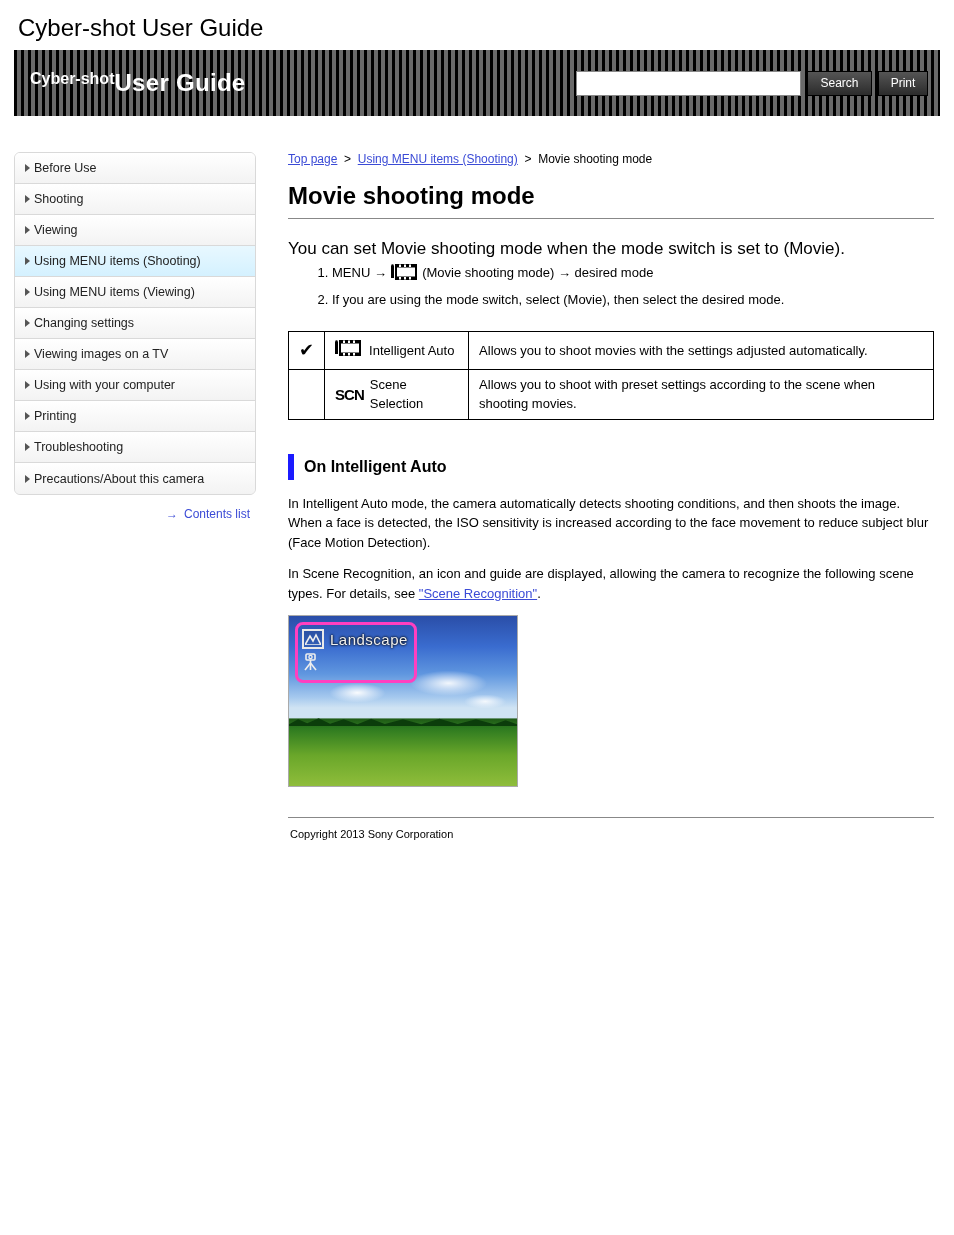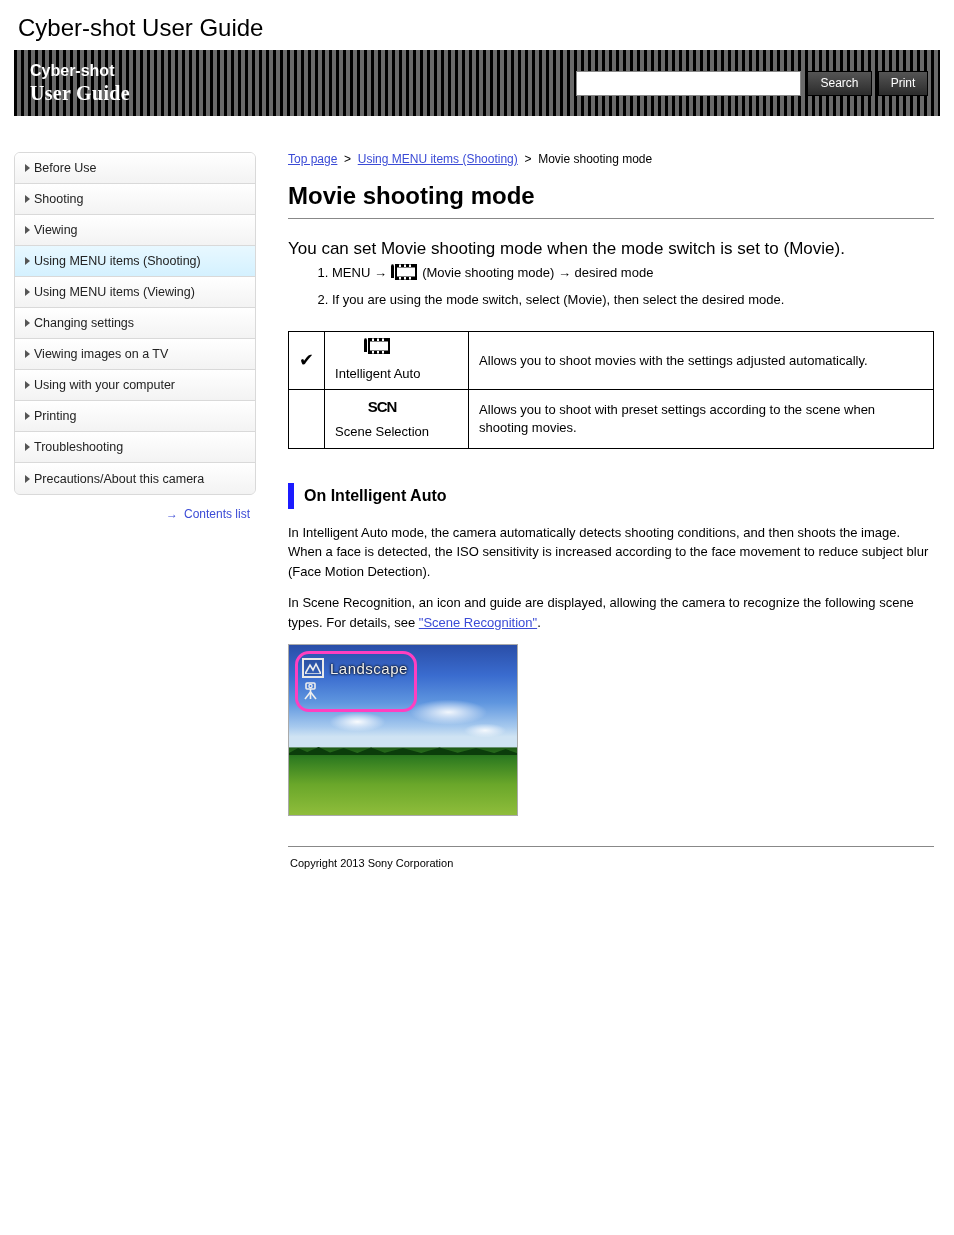--- a/index.html
+++ b/index.html
@@ -28,26 +28,26 @@
       #000 0, #000 3px,
       #6a6a6a 3px, #6a6a6a 7px
     );
     display: flex;
     align-items: center;
     justify-content: space-between;
     padding: 0 12px 0 16px;
   }
   .header-left {
     display: flex;
-    flex-direction: column;
+    flex-direction: row;
     color: #fff;
     line-height: 1.2;
   }
   .header-left .line1 { font-size: 16px; font-weight: bold; }
-  .header-left .line2 { font-size: 20px; font-weight: bold; letter-spacing: .3px; font-family: Liberation Serif, serif; }
+  .header-left .line2 { font-size: 24px; font-weight: bold; letter-spacing: .3px; }
   .header-right {
     display: flex;
     align-items: center;
     gap: 6px;
   }
   .search-input {
     width: 225px;
     height: 25px;
     border: 1px solid #888;
     background: #fff;
@@ -164,21 +164,21 @@
   }
   .mode-table td {
     border: 1px solid #000;
     padding: 6px 10px;
     font-size: 13px;
     vertical-align: middle;
     line-height: 1.4;
   }
   .mode-table .col-check { width: 30px; text-align: center; font-size: 18px; }
   .mode-table .col-icon { width: 144px; }
-  .mode-table .mode-label { display: inline-flex; align-items: center; gap: 6px; flex-direction: column; }
+  .mode-table .mode-label { display: inline-flex; align-items: center; gap: 6px; }
   
   .section-flag {
     display: flex;
     align-items: center;
     gap: 10px;
     margin-bottom: 14px;
   }
   .flag-bar {
     width: 6px; height: 26px; background: #1b1bff;
   }
@@ -205,21 +205,21 @@
   }
   .illustration .treeline {
     position: absolute; left: 0; right: 0; top: 100px; height: 10px;
     background: linear-gradient(#0b3d0b,#0b3d0b);
     clip-path: polygon(0 80%, 4% 30%, 8% 70%, 13% 20%, 18% 75%, 24% 30%, 30% 80%, 36% 25%, 42% 78%, 50% 30%, 58% 80%, 66% 25%, 74% 78%, 82% 30%, 90% 80%, 95% 40%, 100% 80%, 100% 100%, 0 100%);
   }
   .overlay-box {
     position: absolute;
     top: 6px; left: 6px;
     border: 3px solid #ff3fc0;
-    border-radius: 14px;
+    border-radius: 8px;
     padding: 4px 6px 6px 4px;
     display: flex;
     flex-direction: column;
     gap: 4px;
     background: rgba(0,0,0,0);
   }
   .ov-row { display: flex; align-items: center; gap: 6px; }
   .ov-icon-box {
     width: 22px; height: 20px; border: 2px solid #e9e9e9;
     display: flex; align-items: center; justify-content: center;

